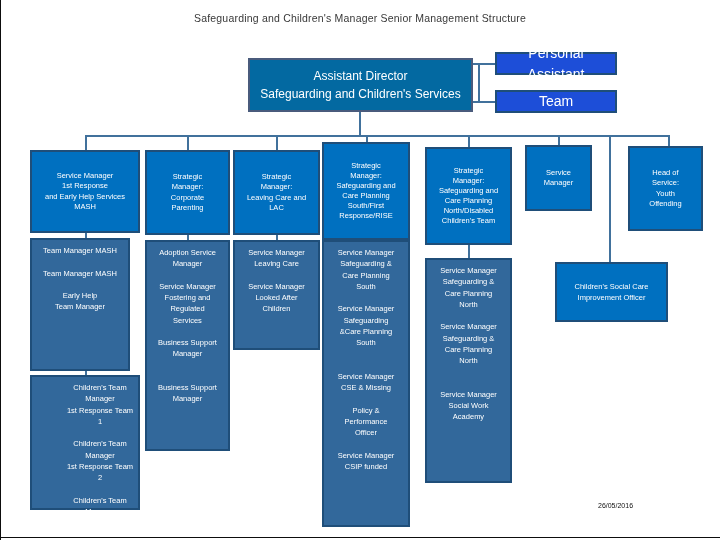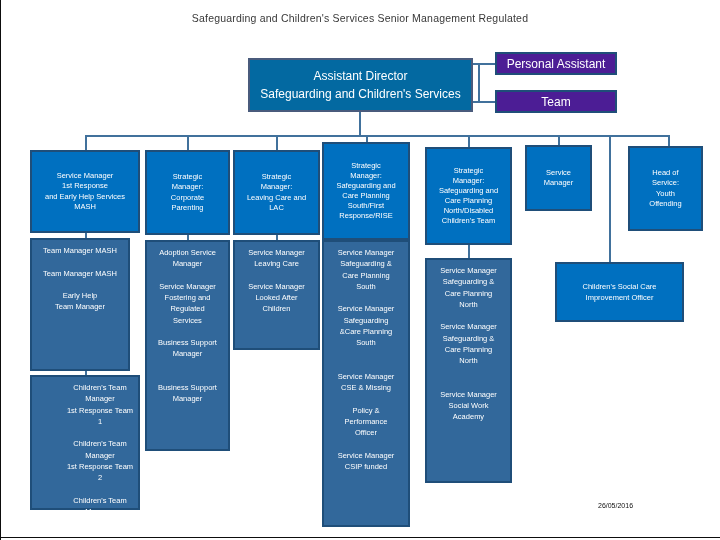--- a/index.html
+++ b/index.html
@@ -13,38 +13,38 @@
   }
   .box{
     position:absolute;box-sizing:border-box;border:2px solid #1F4E79;
     display:flex;align-items:center;justify-content:center;text-align:center;
     color:#ffffff;font-size:7.5px;line-height:1.5;padding:2px;
   }
   .box span{white-space:pre-line;display:block;width:100%;}
   .bright{background:#0070C0;}
   .medium{background:#32689B;}
   .purple{background:#0369a1;border-color:#4A5B7C;font-size:12px;}
-  .pa{background:#4c1d95;font-size:12px;}
+  .pa{background:#1d4ed8;font-size:14px;}
   .top{align-items:flex-start;padding-top:5px;}
   .r2{line-height:1.35;}
   .line{position:absolute;background:#41719C;}
   .hline{height:2px;}
   .vline{width:2px;}
   .date{
     position:absolute;left:598px;top:502px;font-size:7px;color:#111;
   }
   .edge{position:absolute;background:#0d0d0d;}
 </style>
 </head>
 <body>
 
 <div class="edge" style="left:0;top:0;width:1px;height:540px;"></div>
 <div class="edge" style="left:0;top:537px;width:720px;height:1px;"></div>
 
-<div class="title">Safeguarding and Children's Services Senior Management Regulated</div>
+<div class="title">Safeguarding and Children's Manager Senior Management Structure</div>
 
 <div>
   <div class="line vline" style="left:359px;top:112px;height:23px;"></div>
   <div class="line hline" style="left:85px;top:135px;width:585px;"></div>
   <div class="line vline" style="left:85px;top:135px;height:15px;"></div>
   <div class="line vline" style="left:187px;top:135px;height:15px;"></div>
   <div class="line vline" style="left:276px;top:135px;height:15px;"></div>
   <div class="line vline" style="left:366px;top:135px;height:7px;"></div>
   <div class="line vline" style="left:468px;top:135px;height:12px;"></div>
   <div class="line vline" style="left:558px;top:135px;height:10px;"></div>
@@ -189,18 +189,18 @@
 Service Manager
 Safeguarding &amp;
 Care Planning
 North
 
 
 Service Manager
 Social Work
 Academy</span>
 </div>
-<div class="box bright" style="left:555px;top:262px;width:129px;height:60px;justify-content:flex-end;">
+<div class="box bright" style="left:555px;top:262px;width:113px;height:60px;justify-content:flex-end;">
   <span>Children's Social Care
 Improvement Officer</span>
 </div>
 
 <div class="date">26/05/2016</div>
 
 </body></html>

